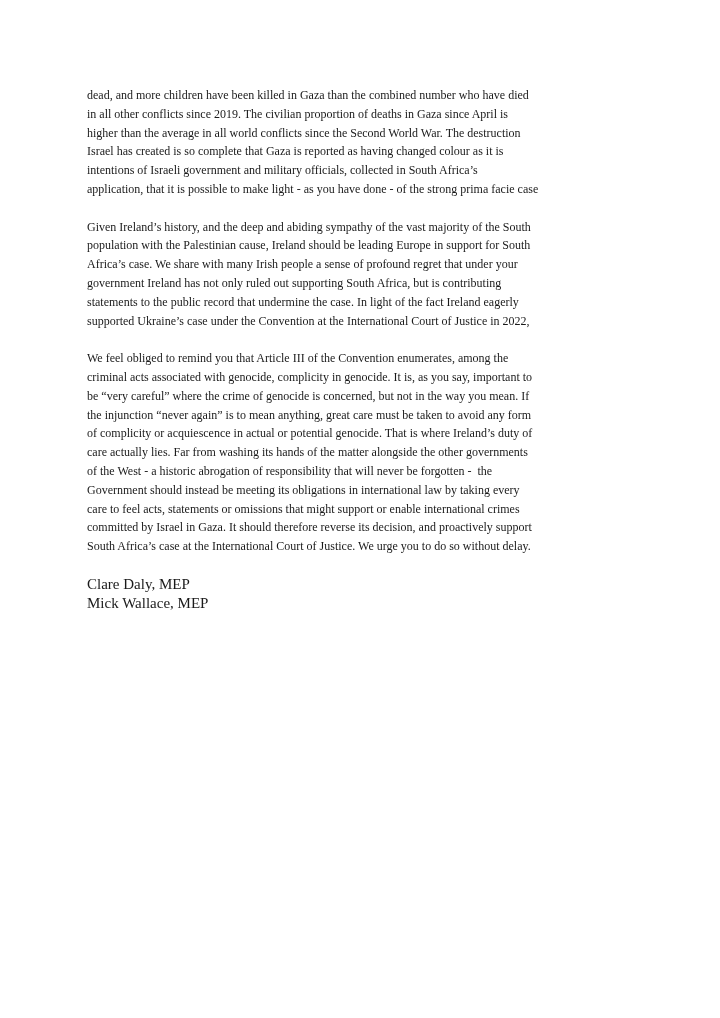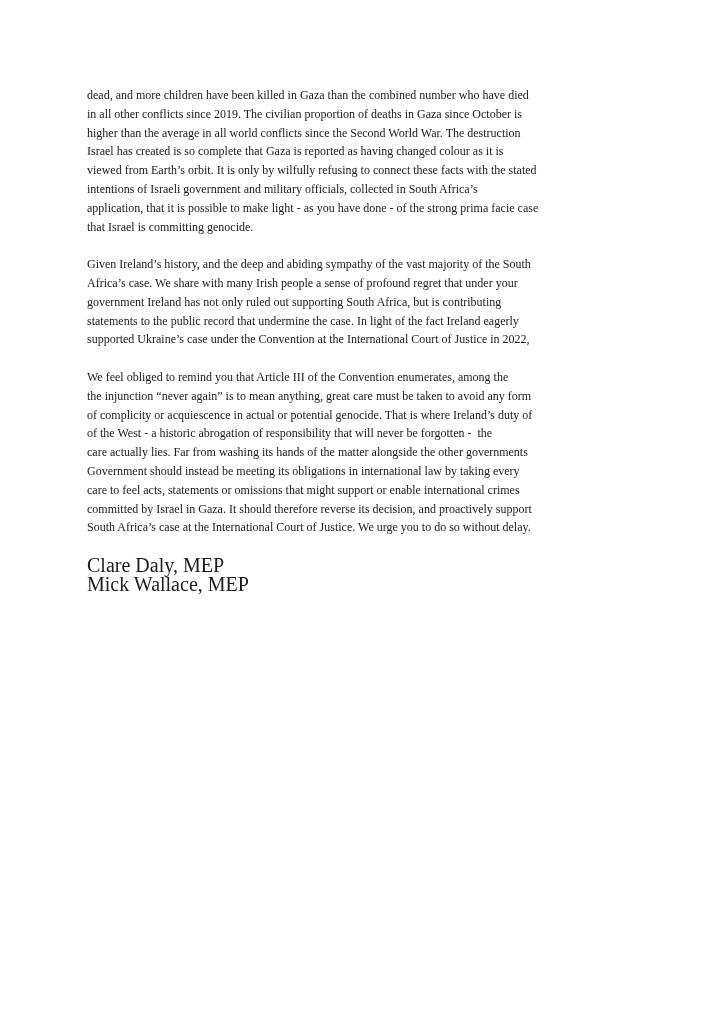--- a/index.html
+++ b/index.html
@@ -26,57 +26,58 @@
     font-size: 12px;
     line-height: 18.8px;
     white-space: normal;
   }
   .line {
     display: block;
     white-space: pre;
   }
   .signatures {
     margin-top: 0;
-    font-size: 20px;
+    font-size: 15px;
     line-height: 18.8px;
   }
   .sig {
     display: block;
     white-space: pre;
   }
 </style>
 </head>
 <body>
 
 <div class="page">
   <p class="para">
     <span class="line">dead, and more children have been killed in Gaza than the combined number who have died</span>
-    <span class="line">in all other conflicts since 2019. The civilian proportion of deaths in Gaza since October is</span>
+    <span class="line">in all other conflicts since 2019. The civilian proportion of deaths in Gaza since April is</span>
     <span class="line">higher than the average in all world conflicts since the Second World War. The destruction</span>
     <span class="line">Israel has created is so complete that Gaza is reported as having changed colour as it is</span>
-    <span class="line">viewed from Earth’s orbit. It is only by wilfully refusing to connect these facts with the stated</span>
     <span class="line">intentions of Israeli government and military officials, collected in South Africa’s</span>
     <span class="line">application, that it is possible to make light - as you have done - of the strong prima facie case</span>
-    <span class="line">that Israel is committing genocide.</span>
   </p>
 
   <p class="para">
     <span class="line">Given Ireland’s history, and the deep and abiding sympathy of the vast majority of the South</span>
+    <span class="line">population with the Palestinian cause, Ireland should be leading Europe in support for South</span>
     <span class="line">Africa’s case. We share with many Irish people a sense of profound regret that under your</span>
     <span class="line">government Ireland has not only ruled out supporting South Africa, but is contributing</span>
     <span class="line">statements to the public record that undermine the case. In light of the fact Ireland eagerly</span>
     <span class="line">supported Ukraine’s case under the Convention at the International Court of Justice in 2022,</span>
   </p>
 
   <p class="para">
     <span class="line">We feel obliged to remind you that Article III of the Convention enumerates, among the</span>
+    <span class="line">criminal acts associated with genocide, complicity in genocide. It is, as you say, important to</span>
+    <span class="line">be “very careful” where the crime of genocide is concerned, but not in the way you mean. If</span>
     <span class="line">the injunction “never again” is to mean anything, great care must be taken to avoid any form</span>
     <span class="line">of complicity or acquiescence in actual or potential genocide. That is where Ireland’s duty of</span>
+    <span class="line">care actually lies. Far from washing its hands of the matter alongside the other governments</span>
     <span class="line">of the West - a historic abrogation of responsibility that will never be forgotten -  the</span>
-    <span class="line">care actually lies. Far from washing its hands of the matter alongside the other governments</span>
     <span class="line">Government should instead be meeting its obligations in international law by taking every</span>
     <span class="line">care to feel acts, statements or omissions that might support or enable international crimes</span>
     <span class="line">committed by Israel in Gaza. It should therefore reverse its decision, and proactively support</span>
     <span class="line">South Africa’s case at the International Court of Justice. We urge you to do so without delay.</span>
   </p>
 
   <div class="signatures">
     <span class="sig">Clare Daly, MEP</span>
     <span class="sig">Mick Wallace, MEP</span>
   </div>

